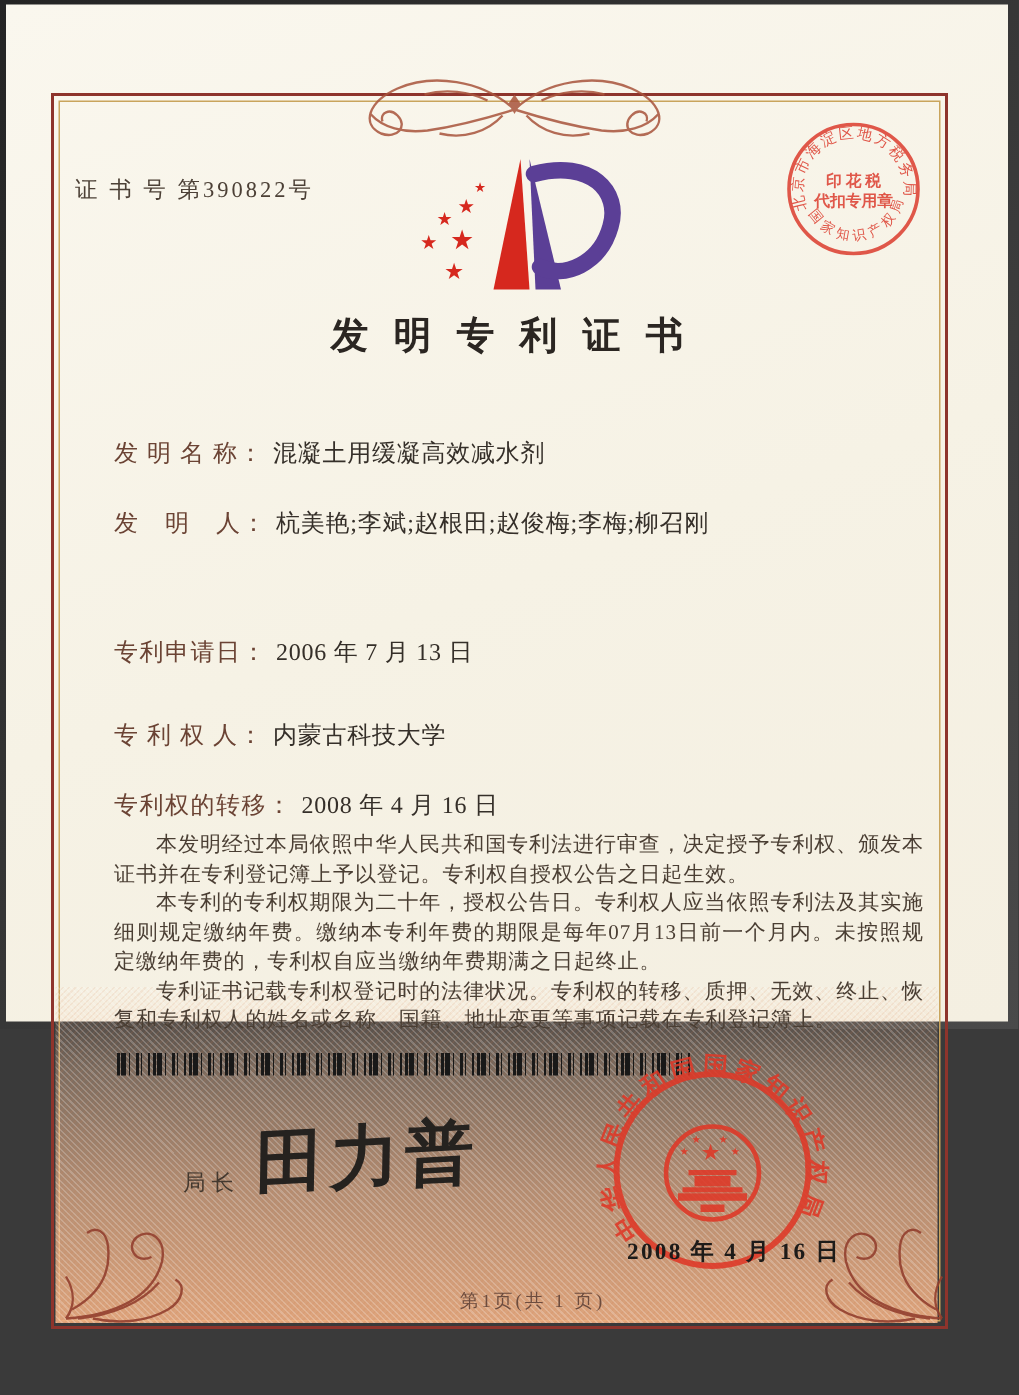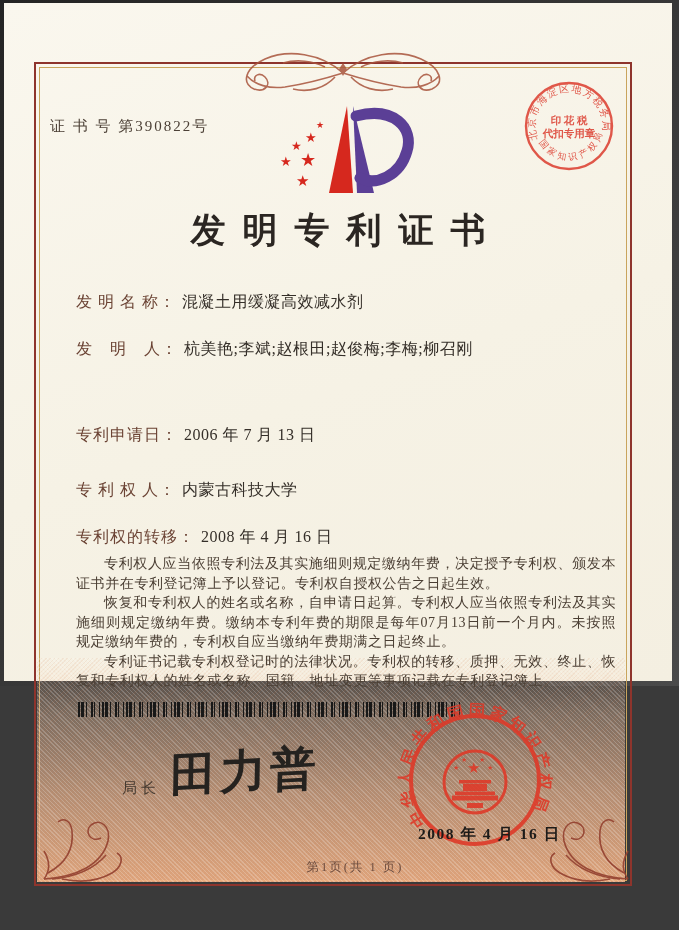--- a/index.html
+++ b/index.html
@@ -14,21 +14,21 @@
         border:2px solid #8e342c;}
   #border-inner{position:absolute;left:3px;top:3px;right:3px;bottom:3px;
         border:1px solid #c9a45c;}
   
   #pink-zone{position:absolute;left:33px;top:655px;width:588px;height:224px;
       background:
        repeating-linear-gradient(45deg, rgba(255,255,255,0.20) 0 1px, rgba(0,0,0,0) 1px 3px),
        repeating-linear-gradient(-45deg, rgba(210,120,70,0.10) 0 1px, rgba(0,0,0,0) 1px 3px),
        linear-gradient(180deg, rgba(246,208,176,0) 0%, rgba(246,200,164,0.35) 25%, rgba(243,186,146,0.65) 60%, rgba(240,176,132,0.9) 100%);}
   .cert-no{left:46px;top:114px;font-size:15px;color:#4c4036;letter-spacing:2px;}
-  .title{left:0;right:0;top:204px;text-align:center;font-size:35px;font-weight:bold;
+  .title{left:0;right:0;top:204px;text-align:center;font-size:25px;font-weight:bold;
          color:#2b2622;letter-spacing:17px;padding-left:17px;}
   .field-row{left:72px;width:540px;height:22px;font-size:16px;white-space:nowrap;}
   .flabel{color:#6b4334;letter-spacing:1px;}
   .fvalue{color:#352f29;margin-left:6px;letter-spacing:0.5px;}
   #body-text{left:72px;top:551px;width:540px;color:#4a3e33;font-size:14px;
          line-height:19.5px;text-align:justify;letter-spacing:0.6px;}
   #body-text p{margin:0;text-indent:2em;}
   #barcode{left:74px;top:699px;width:384px;height:15px;
       background:repeating-linear-gradient(90deg,
         #181818 0 2px, transparent 2px 3px,
@@ -137,22 +137,22 @@
     <span class="flabel">专利申请日：</span><span class="fvalue">2006 年 7 月 13 日</span>
   </div>
   <div class="abs field-row" style="top:477px">
     <span class="flabel">专 利 权 人：</span><span class="fvalue">内蒙古科技大学</span>
   </div>
   <div class="abs field-row" style="top:524px">
     <span class="flabel">专利权的转移：</span><span class="fvalue">2008 年 4 月 16 日</span>
   </div>
 
   <div class="abs" id="body-text">
-    <p>专利权人应当依照专利法及其实施细则规定缴纳年费，决定授予专利权、颁发本证书并在专利登记簿上予以登记。专利权自授权公告之日起生效。</p>
-    <p>恢复和专利权人的姓名或名称，自申请日起算。专利权人应当依照专利法及其实施细则规定缴纳年费。缴纳本专利年费的期限是每年07月13日前一个月内。未按照规定缴纳年费的，专利权自应当缴纳年费期满之日起终止。</p>
+    <p>本发明经过本局依照中华人民共和国专利法进行审查，决定授予专利权、颁发本证书并在专利登记簿上予以登记。专利权自授权公告之日起生效。</p>
+    <p>本专利的专利权期限为二十年，授权公告日。专利权人应当依照专利法及其实施细则规定缴纳年费。缴纳本专利年费的期限是每年07月13日前一个月内。未按照规定缴纳年费的，专利权自应当缴纳年费期满之日起终止。</p>
     <p>专利证书记载专利权登记时的法律状况。专利权的转移、质押、无效、终止、恢复和专利权人的姓名或名称、国籍、地址变更等事项记载在专利登记簿上。</p>
   </div>
 
   <div class="abs" id="barcode"></div>
 
   <div class="abs sig-title">局长</div>
   <div class="abs sig-name">田力普</div>
 
   <svg class="abs" style="left:391px;top:697px;" width="160" height="160" viewBox="0 0 160 160" opacity="0.88">
     <defs>

